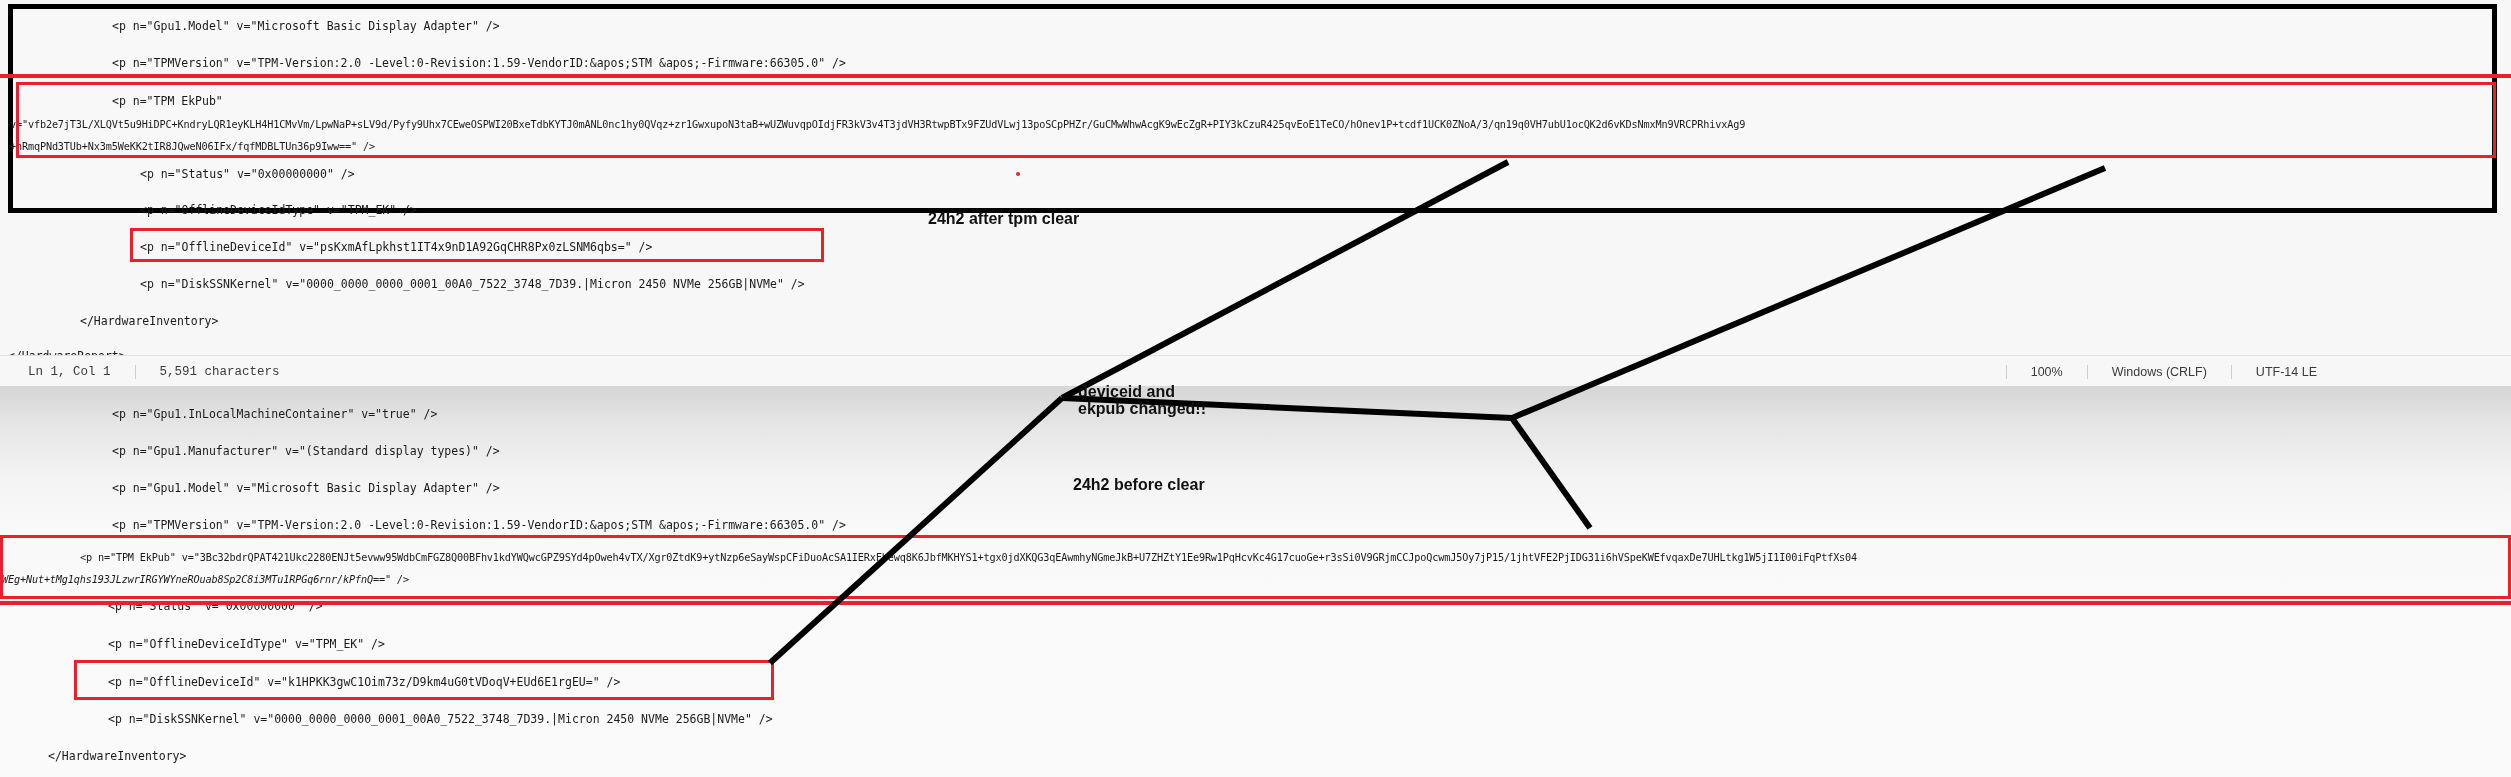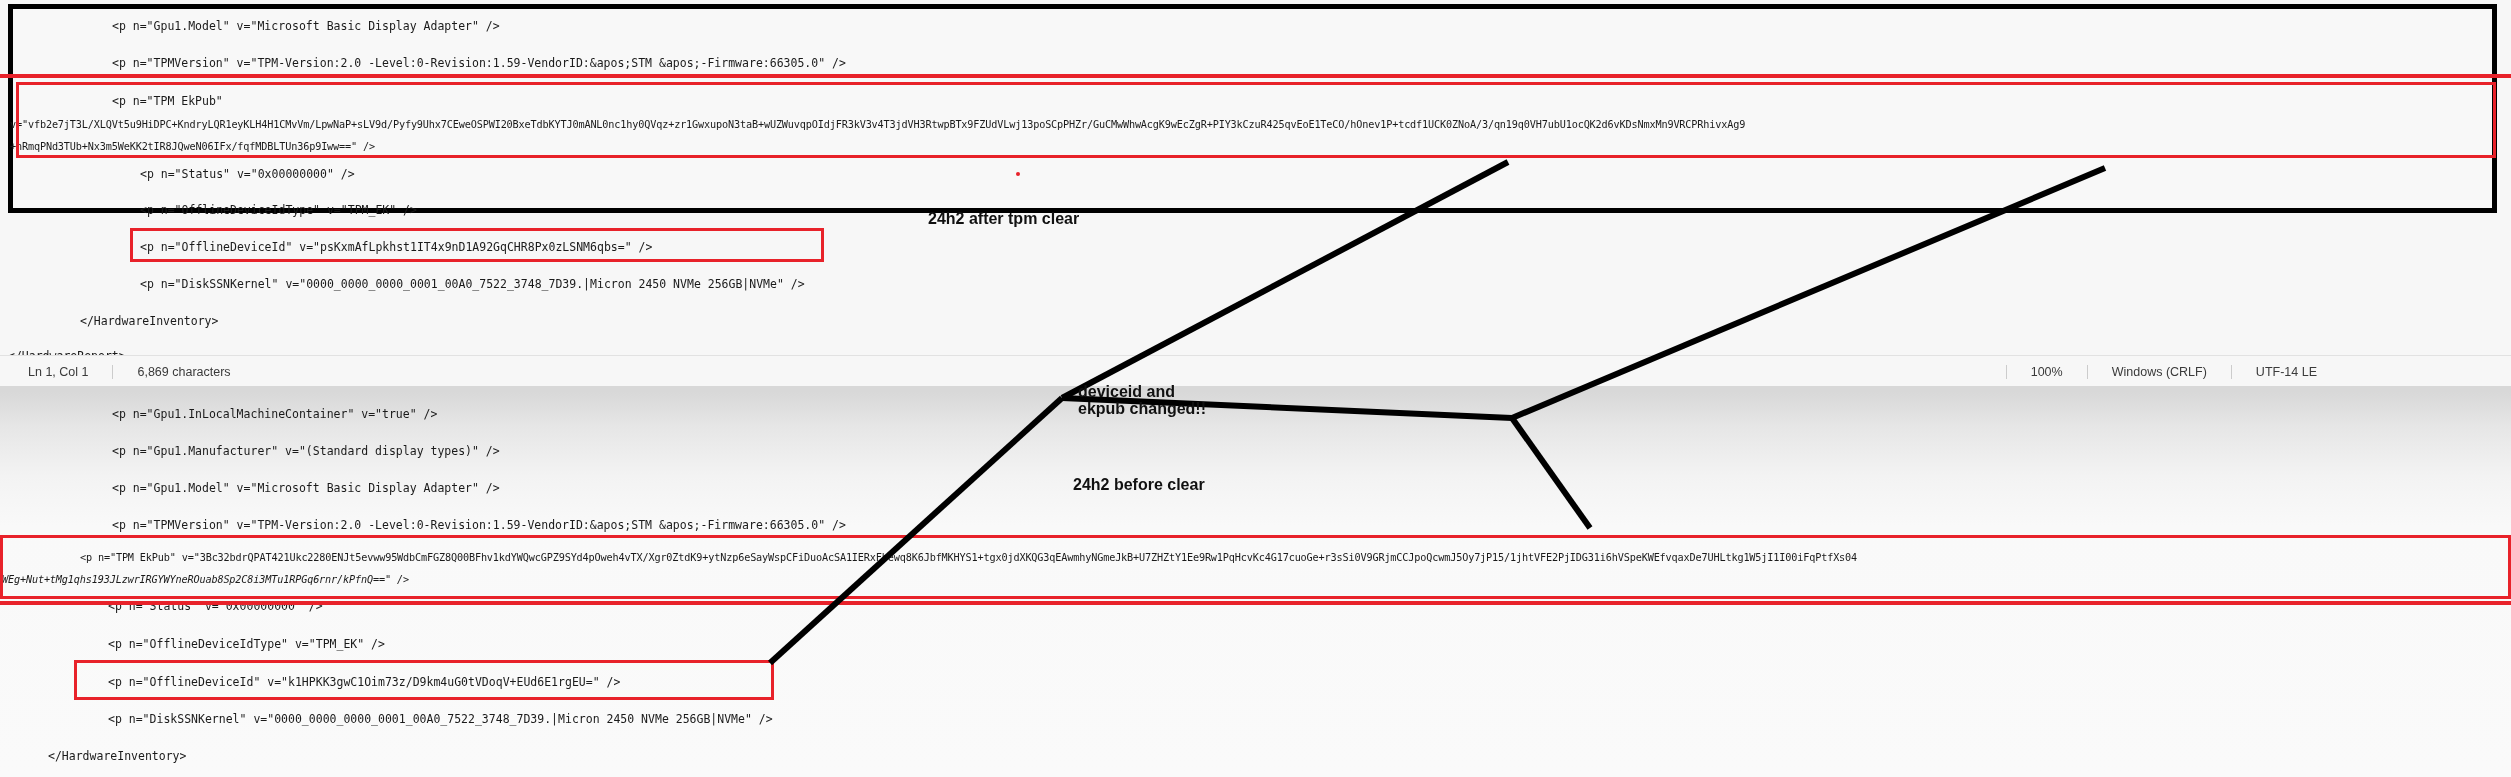--- a/index.html
+++ b/index.html
@@ -93,20 +93,21 @@
     border-top: 1px solid #e2e2e2;
     display: flex;
     align-items: center;
     font-family: "Liberation Sans", sans-serif;
     font-size: 12.5px;
     color: #3a3a3a;
   }
   .sb-left {
     display: flex;
     align-items: center;
+    font-family: Liberation Mono, monospace;
   }
   .sb-right {
     margin-left: auto;
     display: flex;
     align-items: center;
     padding-right: 170px;
   }
   .sb-cell {
     padding: 0 24px;
     white-space: nowrap;
@@ -171,21 +172,21 @@
   <div class="red-bar" style="left:0px; top:74px; width:2511px;"></div>
   <div class="red-box" style="left:16px; top:82px; width:2480px; height:76px;"></div>
   <div class="red-box" style="left:130px; top:228px; width:694px; height:34px;"></div>
   <div class="red-dot" style="left:1016px; top:172px;"></div>
 </div>
 
 <div class="statusbar">
   <div class="sb-left">
     <div class="sb-cell">Ln 1, Col 1</div>
     <div class="sb-sep"></div>
-    <div class="sb-cell">6,869 characters</div>
+    <div class="sb-cell">5,591 characters</div>
   </div>
   <div class="sb-right">
     <div class="sb-sep"></div>
     <div class="sb-cell">100%</div>
     <div class="sb-sep"></div>
     <div class="sb-cell">Windows (CRLF)</div>
     <div class="sb-sep"></div>
     <div class="sb-cell">UTF-14 LE</div>
   </div>
 </div>

